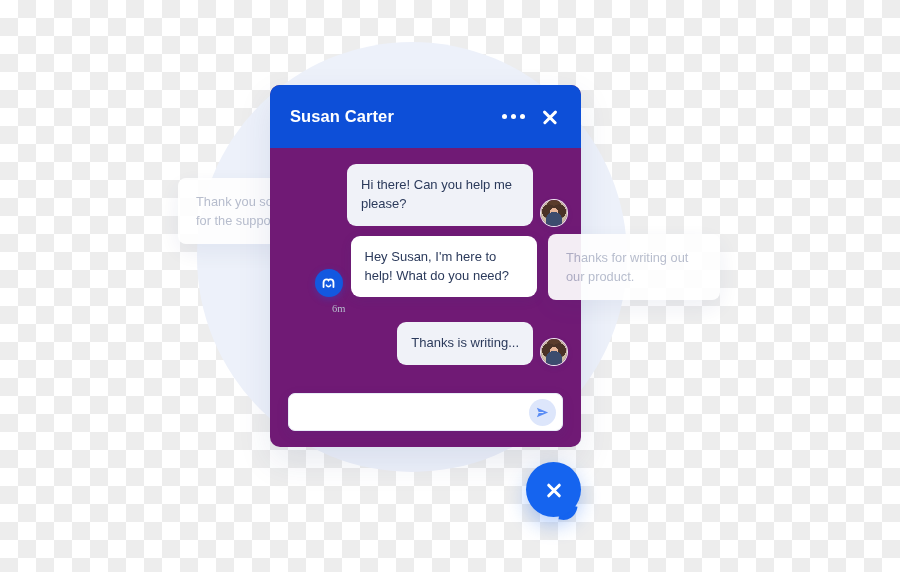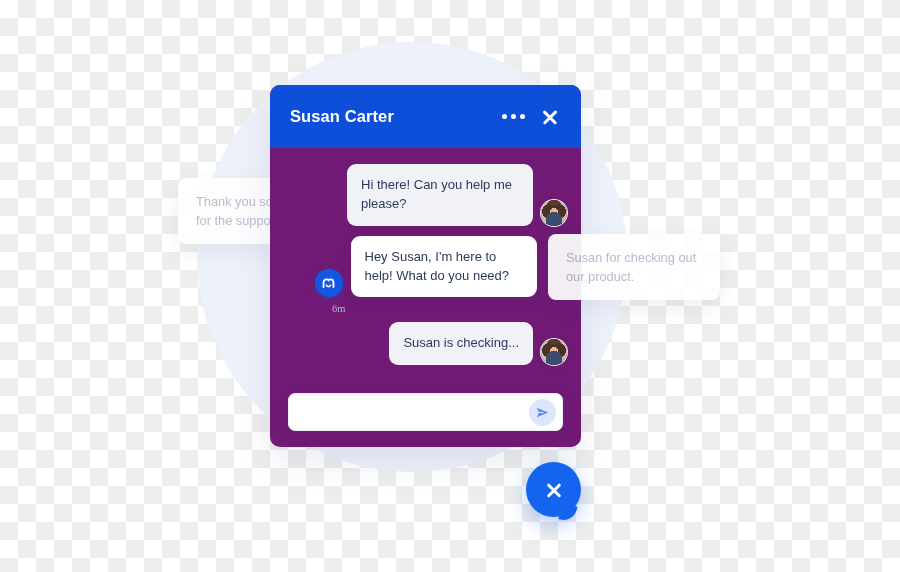--- a/index.html
+++ b/index.html
@@ -212,37 +212,37 @@
           <path d="M5 17V10.5C5 8 7 6.2 9.3 6.2c1.3 0 2.2.55 2.7 1.3.5-.75 1.4-1.3 2.7-1.3C17 6.2 19 8 19 10.5V17" fill="none" stroke="#ffffff" stroke-width="2.6" stroke-linecap="round"></path>
           <path d="M9 14.2c.9 1.5 2 2.2 3 2.2s2.1-.7 3-2.2" fill="none" stroke="#ffffff" stroke-width="2.2" stroke-linecap="round"></path>
         </svg>
       </div>
       <div class="bubble white">Hey Susan, I'm here to help! What do you need?</div>
     </div>
 
     <div class="timestamp">6m</div>
 
     <div class="msg-row incoming">
-      <div class="bubble grey">Susan is checking...</div>
+      <div class="bubble grey">Thanks is writing...</div>
       <div class="avatar-photo"></div>
     </div>
 
   </div>
 
   <div class="composer">
     <input class="composer-input" type="text" placeholder="" style="">
     <button class="send-button">
       <svg width="15" height="15" viewBox="0 0 24 24" aria-hidden="true">
         <path d="M3 4.5 21 12 3 19.5 6.2 12 3 4.5Z" fill="#5b8df5"></path>
         <path d="M6.2 12H13" stroke="#dde6fb" stroke-width="1.6" stroke-linecap="round"></path>
       </svg>
     </button>
   </div>
 
 </div>
 
 <div class="float-card right">
-  <span>Susan for checking out our product.</span>
+  <span>Thanks for writing out our product.</span>
 </div>
 
 <button class="fab">
   <div class="close-icon"></div>
 </button>
 
 </body></html>

